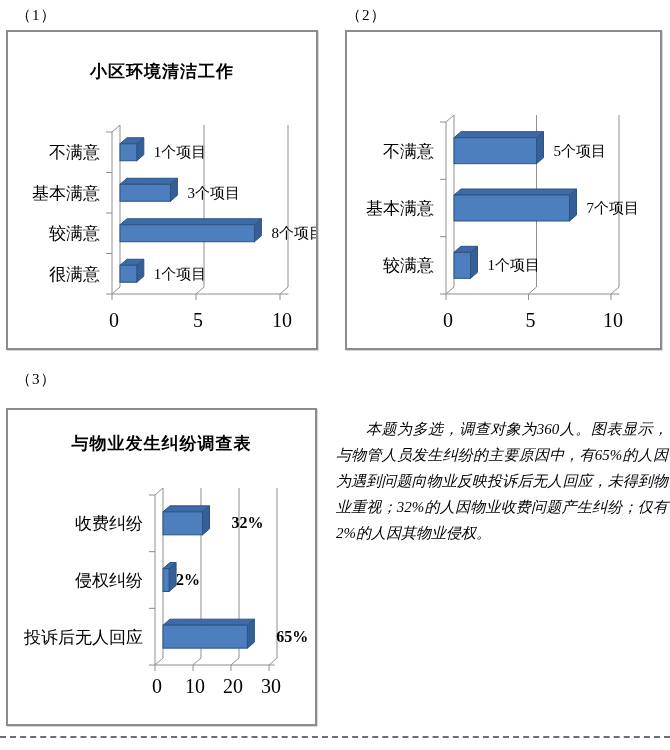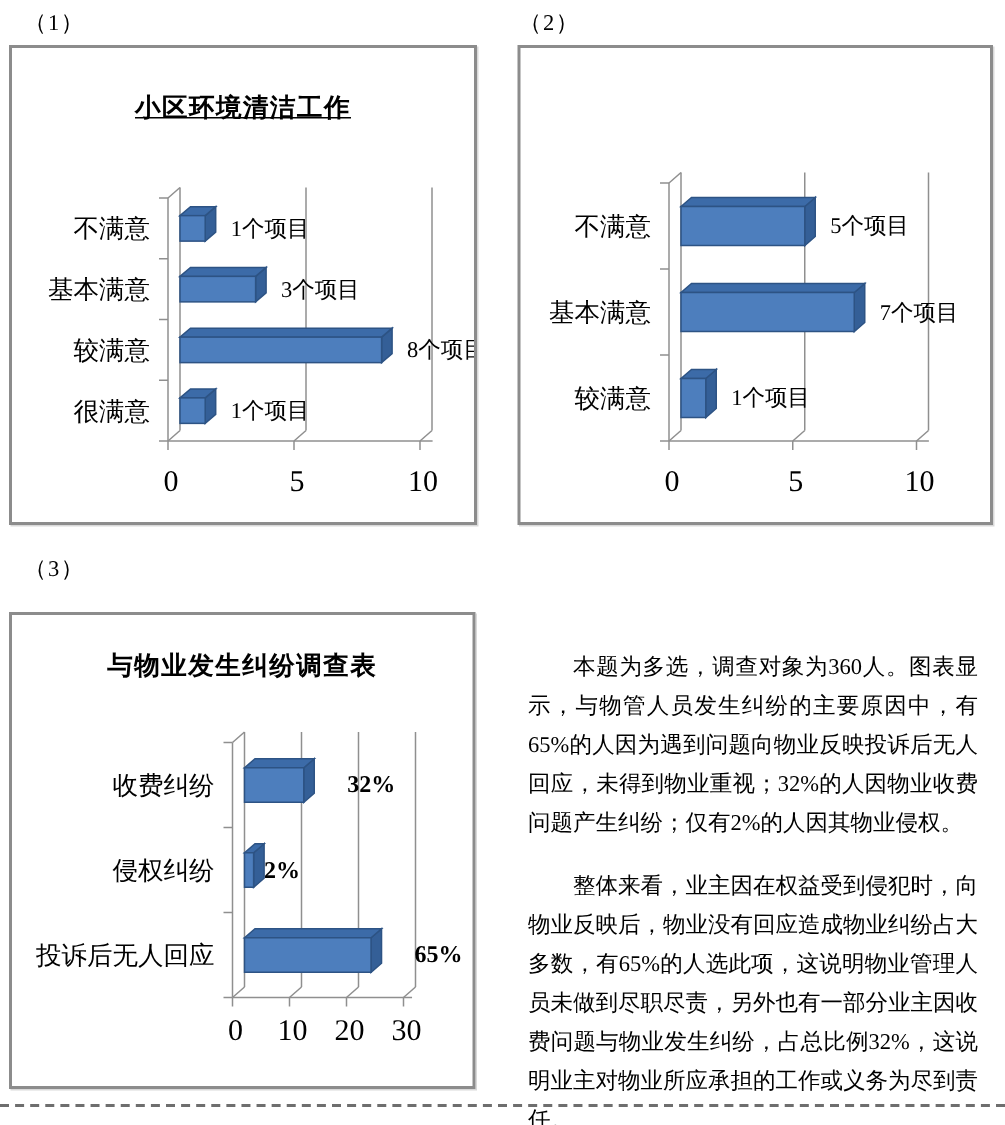--- a/index.html
+++ b/index.html
@@ -19,29 +19,29 @@
     position:absolute;background:#fff;border:2px solid #8c8c8c;
     box-shadow:1px 1px 0 #d9d9d9;
   }
   #panel1{left:6px;top:30px;width:308px;height:316px;}
   #panel2{left:345px;top:30px;width:313px;height:316px;}
   #panel3{left:6px;top:408px;width:307px;height:314px;}
   .chart-title{
     position:absolute;left:0;width:100%;text-align:center;
     font-size:17px;font-weight:bold;letter-spacing:1px;
   }
-  #panel1 .chart-title{top:28px;text-decoration:underline;}
+  #panel1 .chart-title{top:28px;}
   #panel2 .chart-title{top:26px;}
   #panel3 .chart-title{top:22px;}
   .chart-svg{position:absolute;left:0;top:0;width:100%;height:100%;}
   #analysis{
     position:absolute;left:336px;top:416px;width:332px;
     font-size:15px;line-height:26px;text-align:justify;
   }
-  #analysis p{margin:16px;text-indent:2em;}
+  #analysis p{margin:0;text-indent:2em;font-style:italic;}
   #separator{
     position:absolute;left:0;top:736px;width:670px;height:0;
     border-top:2px dashed #6e6e6e;
   }
 </style>
 </head>
 <body>
 
 <div id="sec1" class="section-label">（1）</div>
 <div id="sec2" class="section-label">（2）</div>
@@ -172,16 +172,15 @@
       <polygon points="239.36,215.16666666666666 246.36,209.16666666666666 246.36,232.16666666666666 239.36,238.16666666666666" fill="#345f97" stroke="#2d5384" stroke-width="1"></polygon>
       <polygon points="155,215.16666666666666 162,209.16666666666666 246.36,209.16666666666666 239.36,215.16666666666666" fill="#3c6ba8" stroke="#2d5384" stroke-width="1"></polygon>
       <rect x="155" y="215.16666666666666" width="84.36" height="23" fill="#4d7ebd" stroke="#2d5384" stroke-width="1"></rect>
       <text x="135" y="232.66666666666666" text-anchor="end" font-size="17" font-family="&quot;Liberation Serif&quot;,&quot;DejaVu Serif&quot;,serif" fill="#000000">投诉后无人回应</text>
       <text x="268.36" y="231.66666666666666" font-size="16" font-weight="600" font-family="&quot;Liberation Serif&quot;,&quot;DejaVu Serif&quot;,serif" fill="#000000">65%</text>
     </svg>
 </div>
 
 <div id="analysis">
   <p>本题为多选，调查对象为360人。图表显示，与物管人员发生纠纷的主要原因中，有65%的人因为遇到问题向物业反映投诉后无人回应，未得到物业重视；32%的人因物业收费问题产生纠纷；仅有2%的人因其物业侵权。</p>
-  <p>整体来看，业主因在权益受到侵犯时，向物业反映后，物业没有回应造成物业纠纷占大多数，有65%的人选此项，这说明物业管理人员未做到尽职尽责，另外也有一部分业主因收费问题与物业发生纠纷，占总比例32%，这说明业主对物业所应承担的工作或义务为尽到责任。</p>
 </div>
 
 <div id="separator"></div>
 
 </body></html>

